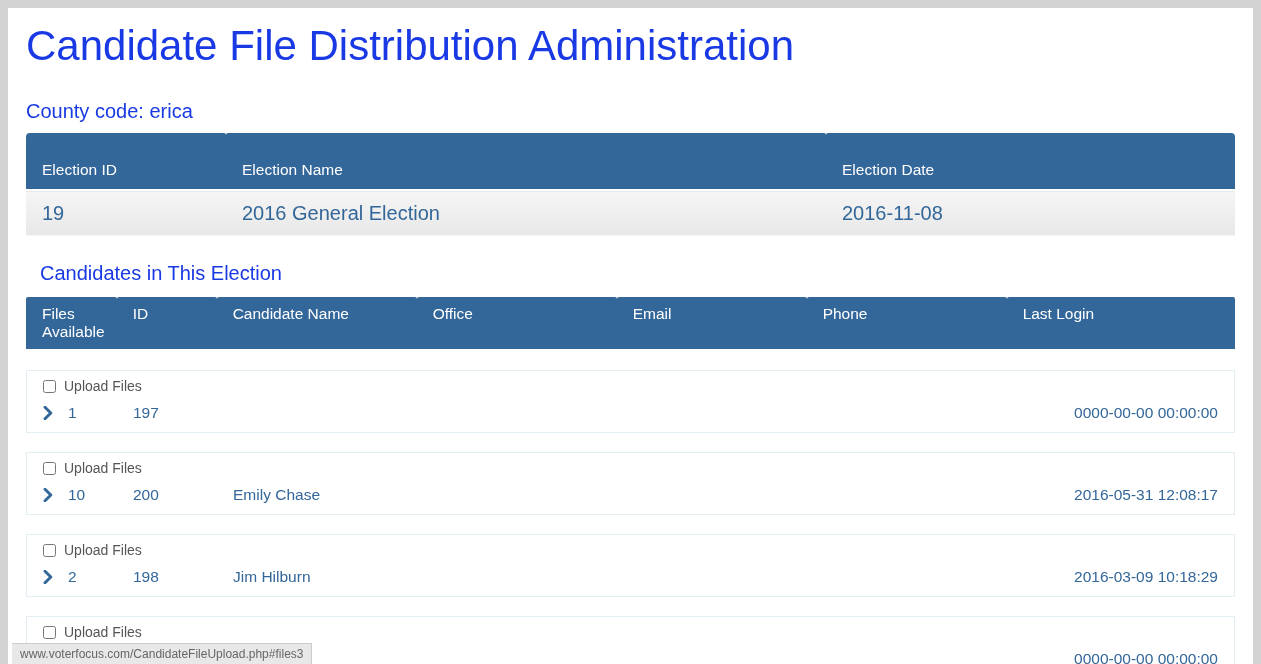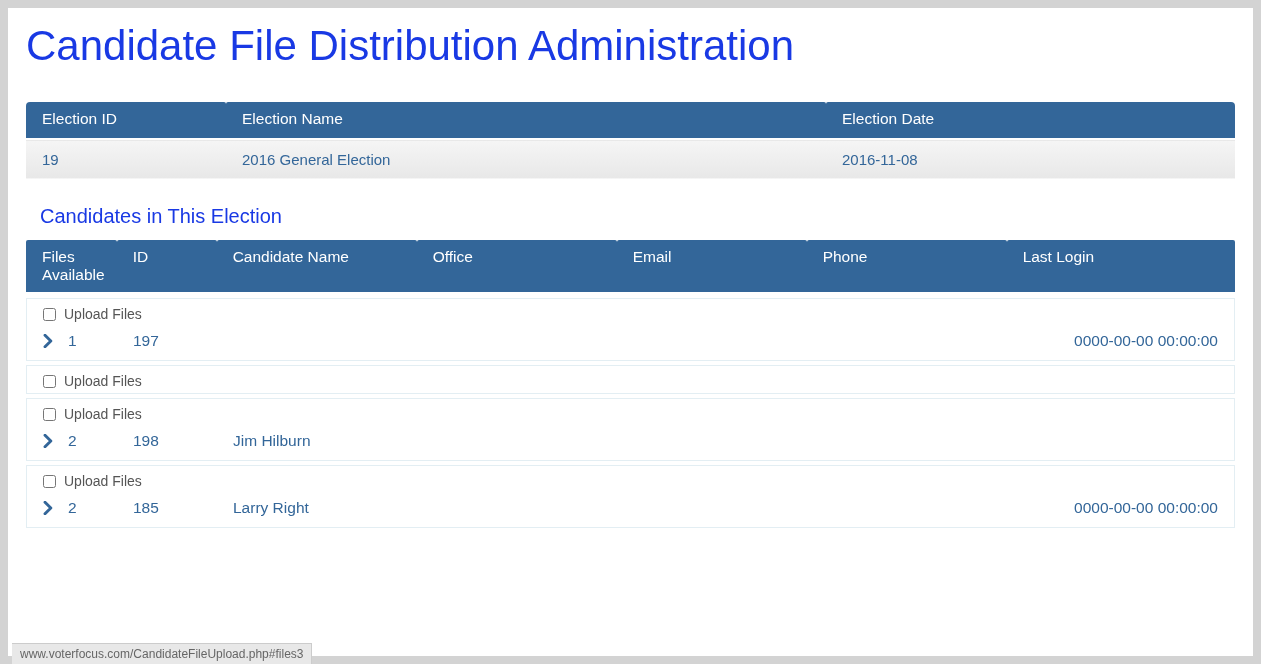--- a/index.html
+++ b/index.html
@@ -2,30 +2,30 @@
 <html><head>
 <meta charset="utf-8">
 <style>
 * { margin:0; padding:0; box-sizing:border-box; }
 body { font-family: Verdana, Geneva, sans-serif; background:#d3d3d3; font-size:15px; color:#333; }
 .page { background:#fff; margin:8px; min-height:648px; padding:14px 18px 0 18px; }
 h1 { color:#1939e4; font-weight:normal; font-size:42px; margin-bottom:30px; font-family: Verdana, sans-serif; }
 h2 { color:#1939e4; font-weight:normal; font-size:20px; margin:6px 0 8px 0; }
 h3 { color:#1939e4; font-weight:normal; font-size:20px; margin:26px 0 10px 14px; }
 .tbl { width:100%; border-spacing:0 2px; }
-.tbl th { background:#336699; color:#fff; text-align:left; font-weight:normal; padding:8px 12px 10px 16px; font-size:15.5px; border-radius:2px 2px 0 0; }
-.tbl td { padding:9px 12px 9px 16px; color:#336699; font-size:15px; }
+.tbl th { background:#336699; color:#fff; text-align:left; font-weight:normal; padding:28px 12px 10px 16px; font-size:15.5px; border-radius:2px 2px 0 0; }
+.tbl td { padding:9px 12px 9px 16px; color:#336699; font-size:20px; }
 .election-header th:first-child { border-top-left-radius:4px; }
 .election-header th:last-child { border-top-right-radius:4px; }
 .row-election { background:linear-gradient(#f5f5f5,#e8e8e8); border:1px solid #ddd; }
 .row-election td { padding:11px 16px; color:#336699; }
 .upload-all { padding:10px 16px 12px 16px; color:#333; font-size:14.5px; }
 .upload-all input { margin-right:8px; vertical-align:middle; }
 .cand-header th { padding:8px 12px 8px 16px; vertical-align:top; }
-.cand-block { border:1px solid #e3eef3; border-top:1px solid #e3eef3; margin-top:4px; }
+.cand-block { border:1px solid #e3eef3; border-top:1px solid #e3eef3; margin-top:19px; }
 .cand-upload { padding:7px 16px 4px 16px; color:#555; font-size:14px; display:flex; align-items:center; }
 .cand-upload input { margin-right:8px; }
 .cand-row { display:flex; padding:6px 16px 10px 16px; color:#336699; font-size:15.5px; align-items:center; }
 .col-files { width:90px; display:flex; align-items:center; }
 .col-id { width:100px; }
 .col-name { width:200px; }
 .col-office { width:200px; }
 .col-email { width:190px; }
 .col-phone { width:200px; }
 .col-login { flex:1; text-align:right; }
@@ -44,20 +44,21 @@
 .el-th-id { width:200px; }
 .el-th-name { width:600px; }
 </style>
 </head>
 <body>
 
 <div class="page">
 
   <h1>Candidate File Distribution Administration</h1>
 
+  <h2>County code: erica</h2>
 
   <table class="tbl">
     <tbody>
         <tr class="election-header">
       <th class="el-th-id">Election ID</th>
       <th class="el-th-name">Election Name</th>
       <th>Election Date</th>
     </tr>
   </tbody>
     </table>
@@ -108,40 +109,57 @@
           <div class="col-email"></div>
           <div class="col-phone"></div>
           <div class="col-login">0000-00-00 00:00:00</div>
         </div>
       </div>
       <div class="cand-block">
         <div class="cand-upload">
           <input type="checkbox" style="">
           <span>Upload Files</span>
         </div>
+        <div class="cand-row">
+          <div class="col-files">
+            <span class="chev">
+              <svg width="11" height="14" viewBox="0 0 8 12">
+                <path d="M1 1 L6 6 L1 11" stroke="#336699" stroke-width="2.5" fill="none" stroke-linecap="round" stroke-linejoin="round"></path>
+              </svg>
+            </span>
+            <span>10</span>
+          </div>
+          <div class="col-id">200</div>
+          <div class="col-name">Emily Chase</div>
+          <div class="col-office"></div>
+          <div class="col-email"></div>
+          <div class="col-phone"></div>
+          <div class="col-login">2016-05-31 12:08:17</div>
+        </div>
       </div>
       <div class="cand-block">
         <div class="cand-upload">
           <input type="checkbox" style="">
           <span>Upload Files</span>
         </div>
         <div class="cand-row">
           <div class="col-files">
             <span class="chev">
               <svg width="11" height="14" viewBox="0 0 8 12">
                 <path d="M1 1 L6 6 L1 11" stroke="#336699" stroke-width="2.5" fill="none" stroke-linecap="round" stroke-linejoin="round"></path>
               </svg>
             </span>
             <span>2</span>
           </div>
           <div class="col-id">198</div>
           <div class="col-name">Jim Hilburn</div>
           <div class="col-office"></div>
           <div class="col-email"></div>
           <div class="col-phone"></div>
+          <div class="col-login">2016-03-09 10:18:29</div>
         </div>
       </div>
       <div class="cand-block">
         <div class="cand-upload">
           <input type="checkbox" style="">
           <span>Upload Files</span>
         </div>
         <div class="cand-row">
           <div class="col-files">
             <span class="chev">

